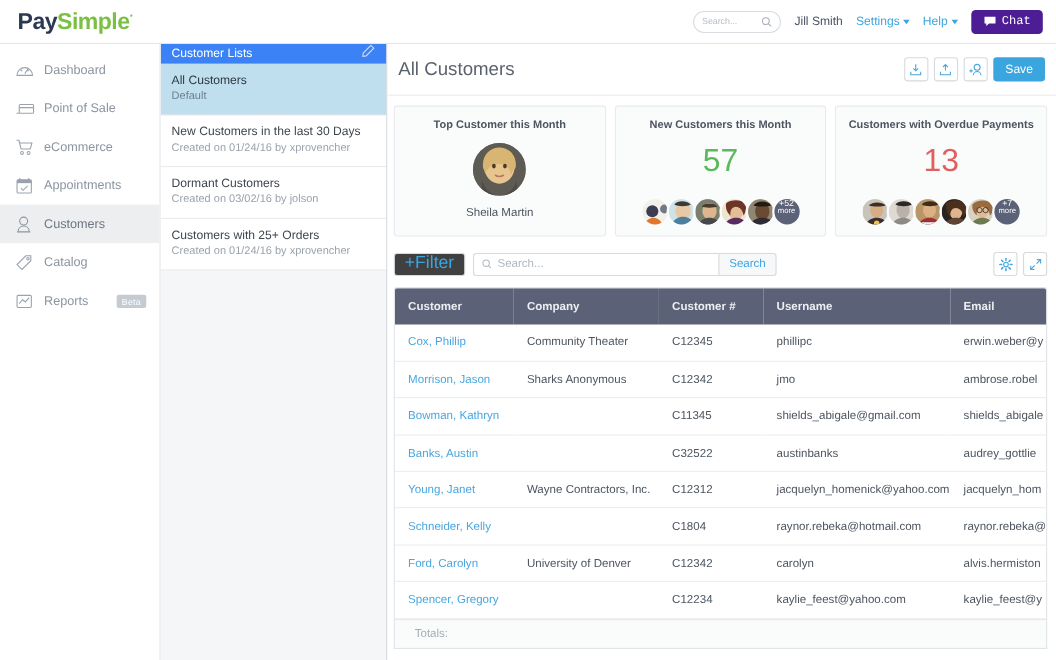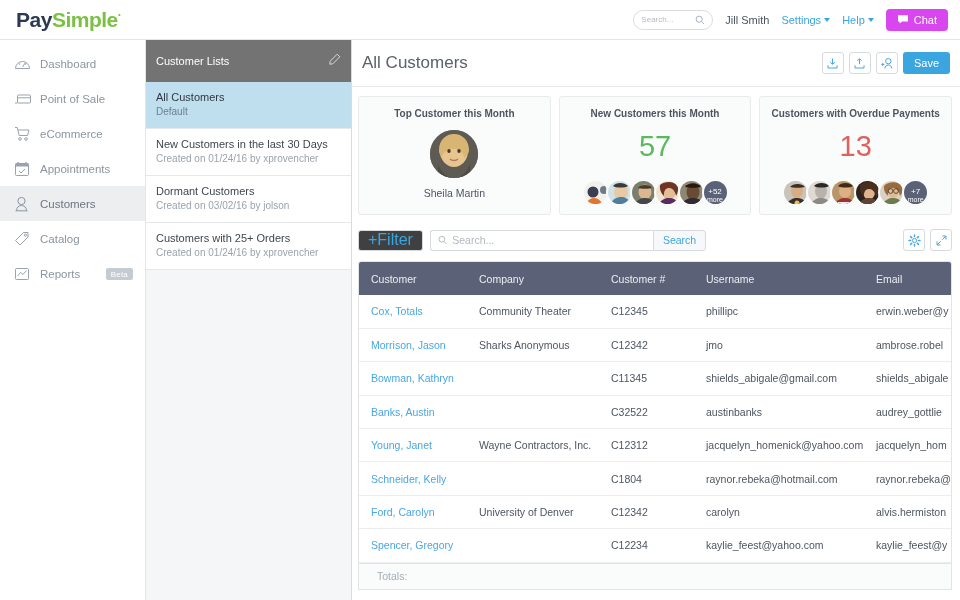--- a/index.html
+++ b/index.html
@@ -56,24 +56,24 @@
     cursor: pointer;
   }
   .caret {
     width: 0; height: 0;
     border-left: 3.5px solid transparent;
     border-right: 3.5px solid transparent;
     border-top: 4px solid #3ba5e0;
     display: inline-block;
   }
   .chat-btn {
-    background: #d946ef; color: #fff;
+    background: #4c1d95; color: #fff;
     border: none; border-radius: 4px;
     height: 22px; padding: 0 11px;
-    font-size: 11px; font-family: Liberation Sans, sans-serif;
+    font-size: 11px; font-family: Liberation Mono, monospace;
     display: flex; align-items: center; gap: 5px;
     cursor: pointer;
   }
 
   
   .leftnav {
     position: absolute; top: 40px; left: 0;
     width: 146px; height: 560px;
     background: #ffffff;
     border-right: 1px solid #e4e6e9;
@@ -107,22 +107,22 @@
 
   
   .listpanel {
     position: absolute; top: 40px; left: 146px;
     width: 206px; height: 560px;
     background: #f5f6f7;
     border-right: 1px solid #d8dce0;
     z-index: 15;
   }
   .listpanel-header {
-    height: 42px;
-    background: #737373;
+    height: 18px;
+    background: #3b82f6;
     display: flex; align-items: center;
     padding: 0 10px;
   }
   .listpanel-title {
     font-size: 11px; color: #ffffff;
   }
   .pencil { margin-left: auto; cursor: pointer; }
 
   .list-item {
     background: #ffffff;
@@ -215,21 +215,21 @@
     width: 27px; height: 27px; border-radius: 50%;
     border: 2px solid #fafbfb;
     margin-left: -3px;
     overflow: hidden; position: relative;
     flex-shrink: 0;
   }
   .av:first-child { margin-left: 0; }
   .av-more {
     background: #5b6176; color: #ffffff;
     display: flex; flex-direction: column;
-    align-items: center; justify-content: flex-end;
+    align-items: center; justify-content: flex-start;
     line-height: 8px;
   }
   .av-more .n { font-size: 8px; }
   .av-more .m { font-size: 7px; }
 
   
   .tool-row {
     display: flex; align-items: center;
     padding: 14px 8px 0 6px;
   }
@@ -273,21 +273,21 @@
   .table-wrap {
     margin: 10px 0 0 6px;
     width: 594px;
     border: 1px solid #e2e5e8;
     border-radius: 3px 3px 0 0;
     overflow: hidden;
   }
   table { border-collapse: collapse; width: 100%; table-layout: fixed; }
   thead th {
     background: #5b6176; color: #eceff2;
-    font-size: 10.5px; font-weight: normal;
+    font-size: 10.5px; font-weight: bold;
     text-align: left;
     height: 33px;
     padding-left: 12px;
     white-space: nowrap;
   }
   tbody td {
     height: 33.4px;
     font-size: 10.5px; color: #4d5560;
     padding-left: 12px;
     border-bottom: 1px solid #ecedef;
@@ -626,21 +626,21 @@
         <tr>
           <th class="col-cust">Customer</th>
           <th class="col-comp">Company</th>
           <th class="col-num">Customer #</th>
           <th class="col-user">Username</th>
           <th class="col-mail">Email</th>
         </tr>
       </thead>
       <tbody>
         <tr>
-          <td class="cust"><a>Cox, Totals</a></td>
+          <td class="cust"><a>Cox, Phillip</a></td>
           <td>Community Theater</td>
           <td>C12345</td>
           <td>phillipc</td>
           <td>erwin.weber@y</td>
         </tr>
         <tr>
           <td class="cust"><a>Morrison, Jason</a></td>
           <td>Sharks Anonymous</td>
           <td>C12342</td>
           <td>jmo</td>

